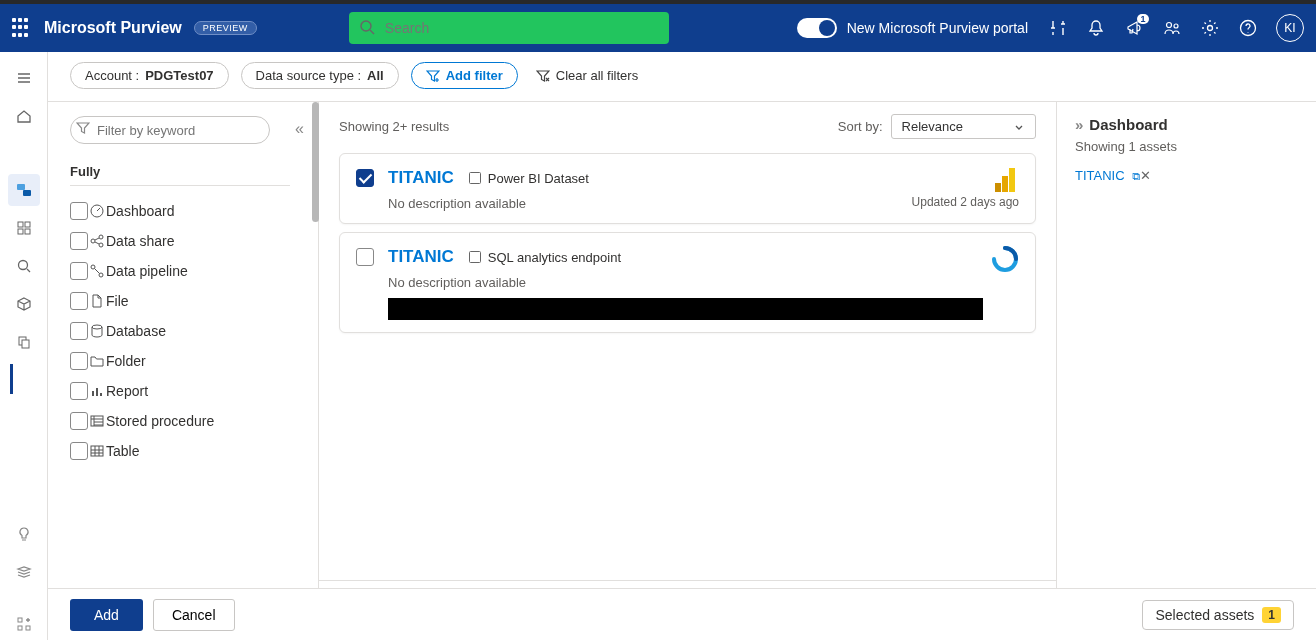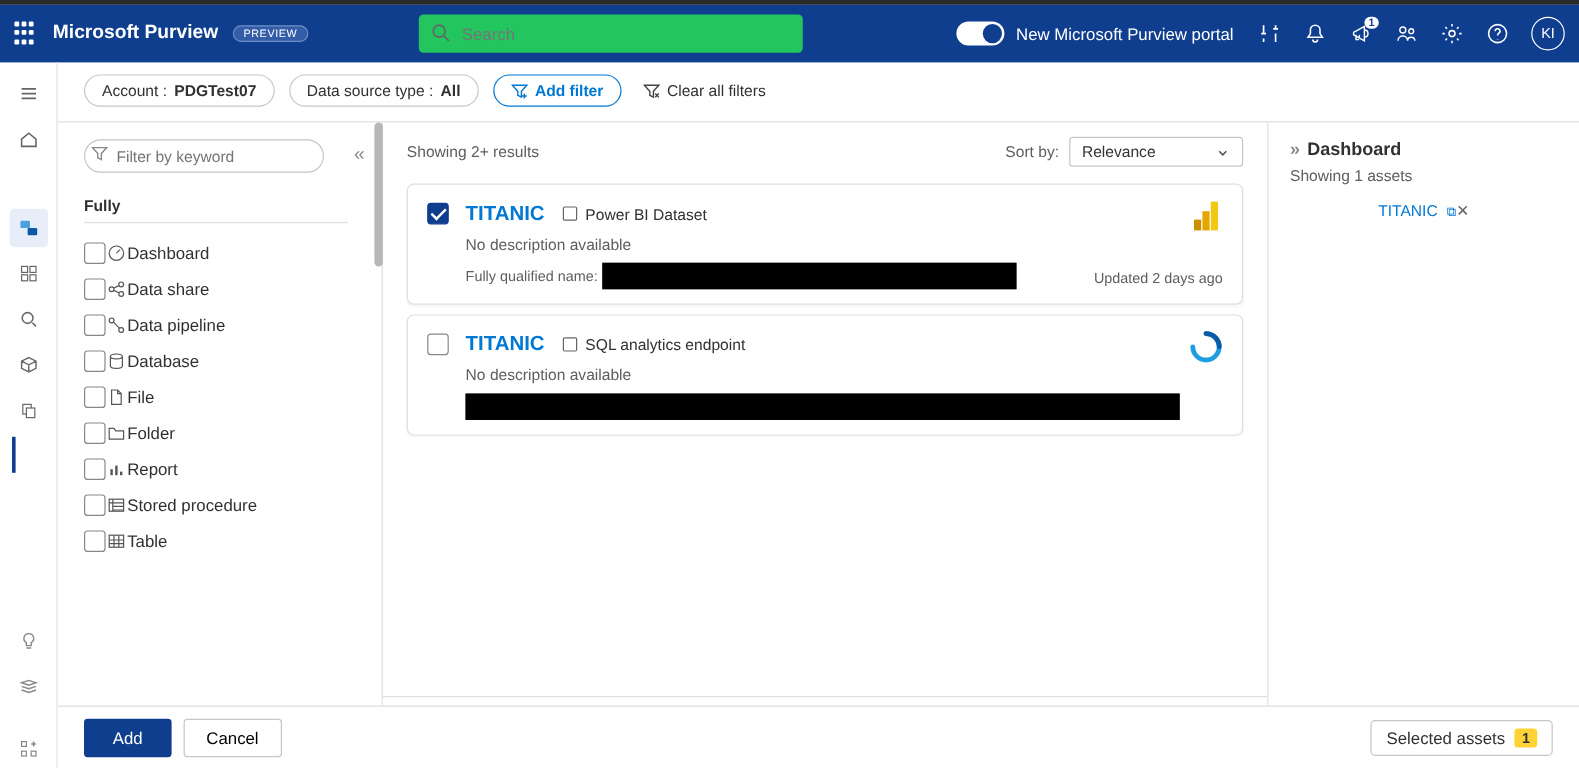--- a/index.html
+++ b/index.html
@@ -81,21 +81,21 @@
   .card-body{padding-left:32px;margin-top:8px;font-size:13px;color:var(--text-muted);}
   .fqn-row{display:flex;align-items:center;gap:4px;margin-top:8px;}
   .redact{height:22px;background:#000;flex-shrink:0;}
   .updated{position:absolute;right:16px;bottom:14px;font-size:12px;color:var(--text-muted);padding-left:48px;}
   .pager{border-top:1px solid var(--bdr-light);padding:14px 20px;display:flex;gap:14px;}
   .pbtn{border:none;background:#f4f4f3;color:#a9a8a6;padding:8px 18px;border-radius:3px;font-size:13px;cursor:not-allowed;}
   
   .sel-panel{width:260px;border-left:1px solid var(--bdr-light);padding:14px 18px;}
   .sel-head{font-size:15px;font-weight:600;display:flex;align-items:center;gap:6px;}
   .sel-sub{font-size:13px;color:var(--text-muted);margin:6px 0 14px;}
-  .sel-item{display:flex;align-items:center;justify-content:center;color:var(--blue-accent);font-size:13px;}
+  .sel-item{display:flex;align-items:center;justify-content:flex-start;color:var(--blue-accent);font-size:13px;}
   .sel-item .xx{color:#666;cursor:pointer;}
   .ext{font-size:11px;margin-left:4px;}
   
   .footer{position:absolute;bottom:0;left:48px;right:0;height:52px;border-top:1px solid var(--bdr-light);display:flex;align-items:center;padding:0 22px;background:#fff;justify-content:space-between;}
   .fbtns{display:flex;gap:10px;}
   .btn-primary{background:var(--blue);color:#fff;border:none;padding:7px 24px;border-radius:3px;font-size:14px;cursor:pointer;}
   .btn-secondary{background:#fff;border:1px solid var(--bdr);padding:7px 18px;border-radius:3px;font-size:14px;cursor:pointer;}
   .sel-assets-btn{border:1px solid var(--bdr);border-radius:4px;padding:6px 12px;font-size:14px;display:flex;align-items:flex-end;gap:8px;cursor:pointer;}
   .count-badge{background:#ffd335;color:#333;font-weight:700;font-size:12px;padding:1px 6px;border-radius:3px;}
   svg{display:block;}
@@ -312,35 +312,35 @@
                   <circle cx="12" cy="12" r="2" stroke="#555"></circle>
                   <path d="M5.5 5.5l5 5" stroke="#555"></path>
                 </svg>
               </span>
     <span>Data pipeline</span>
             </div>
             <div class="facet-item">
               <span class="cb"></span>
     <span class="fi-icon">
                 <svg width="16" height="16" viewBox="0 0 16 16" fill="none">
+                  <path d="M4 2h5l3 3v9H4z" stroke="#555"></path>
+                  <path d="M9 2v3h3" stroke="#555"></path>
+                </svg>
+              </span>
+    <span>File</span>
+            </div>
+            <div class="facet-item">
+              <span class="cb"></span>
+    <span class="fi-icon">
+                <svg width="16" height="16" viewBox="0 0 16 16" fill="none">
                   <ellipse cx="8" cy="4" rx="5" ry="2" stroke="#555"></ellipse>
                   <path d="M3 4v8c0 1.1 2.2 2 5 2s5-.9 5-2V4" stroke="#555"></path>
                 </svg>
               </span>
     <span>Database</span>
-            </div>
-            <div class="facet-item">
-              <span class="cb"></span>
-    <span class="fi-icon">
-                <svg width="16" height="16" viewBox="0 0 16 16" fill="none">
-                  <path d="M4 2h5l3 3v9H4z" stroke="#555"></path>
-                  <path d="M9 2v3h3" stroke="#555"></path>
-                </svg>
-              </span>
-    <span>File</span>
             </div>
             <div class="facet-item">
               <span class="cb"></span>
     <span class="fi-icon">
                 <svg width="16" height="16" viewBox="0 0 16 16" fill="none">
                   <path d="M2 4h4l1.5 2H14v7H2z" stroke="#555"></path>
                 </svg>
               </span>
     <span>Folder</span>
             </div>
@@ -407,24 +407,20 @@
     </div>
     <span class="logo">
                 <svg width="24" height="28" viewBox="0 0 24 28">
                   <rect x="14" y="2" width="6" height="24" fill="#f2c811"></rect>
                   <rect x="7" y="10" width="6" height="16" fill="#e6a600"></rect>
                   <rect x="0" y="17" width="6" height="9" fill="#cc8f00"></rect>
                 </svg>
               </span>
     <div class="card-body">
       <div>No description available</div>
-      <div class="fqn-row">
-        <span style="font-size:12px;">Fully qualified name:</span>
-        <div class="redact" style="width:345px;border:2px solid #000;"></div>
-      </div>
     </div>
     <span class="updated">Updated 2 days ago</span>
   </div>
             <div class="card">
     <div class="card-top">
       <span class="chk "></span>
       <span class="asset-title">TITANIC</span>
       <span class="asset-type">
         <svg class="type-icon" viewBox="0 0 14 14" fill="none">
                     <rect x="1.5" y="1.5" width="11" height="11" rx="1" stroke="#666"></rect>

